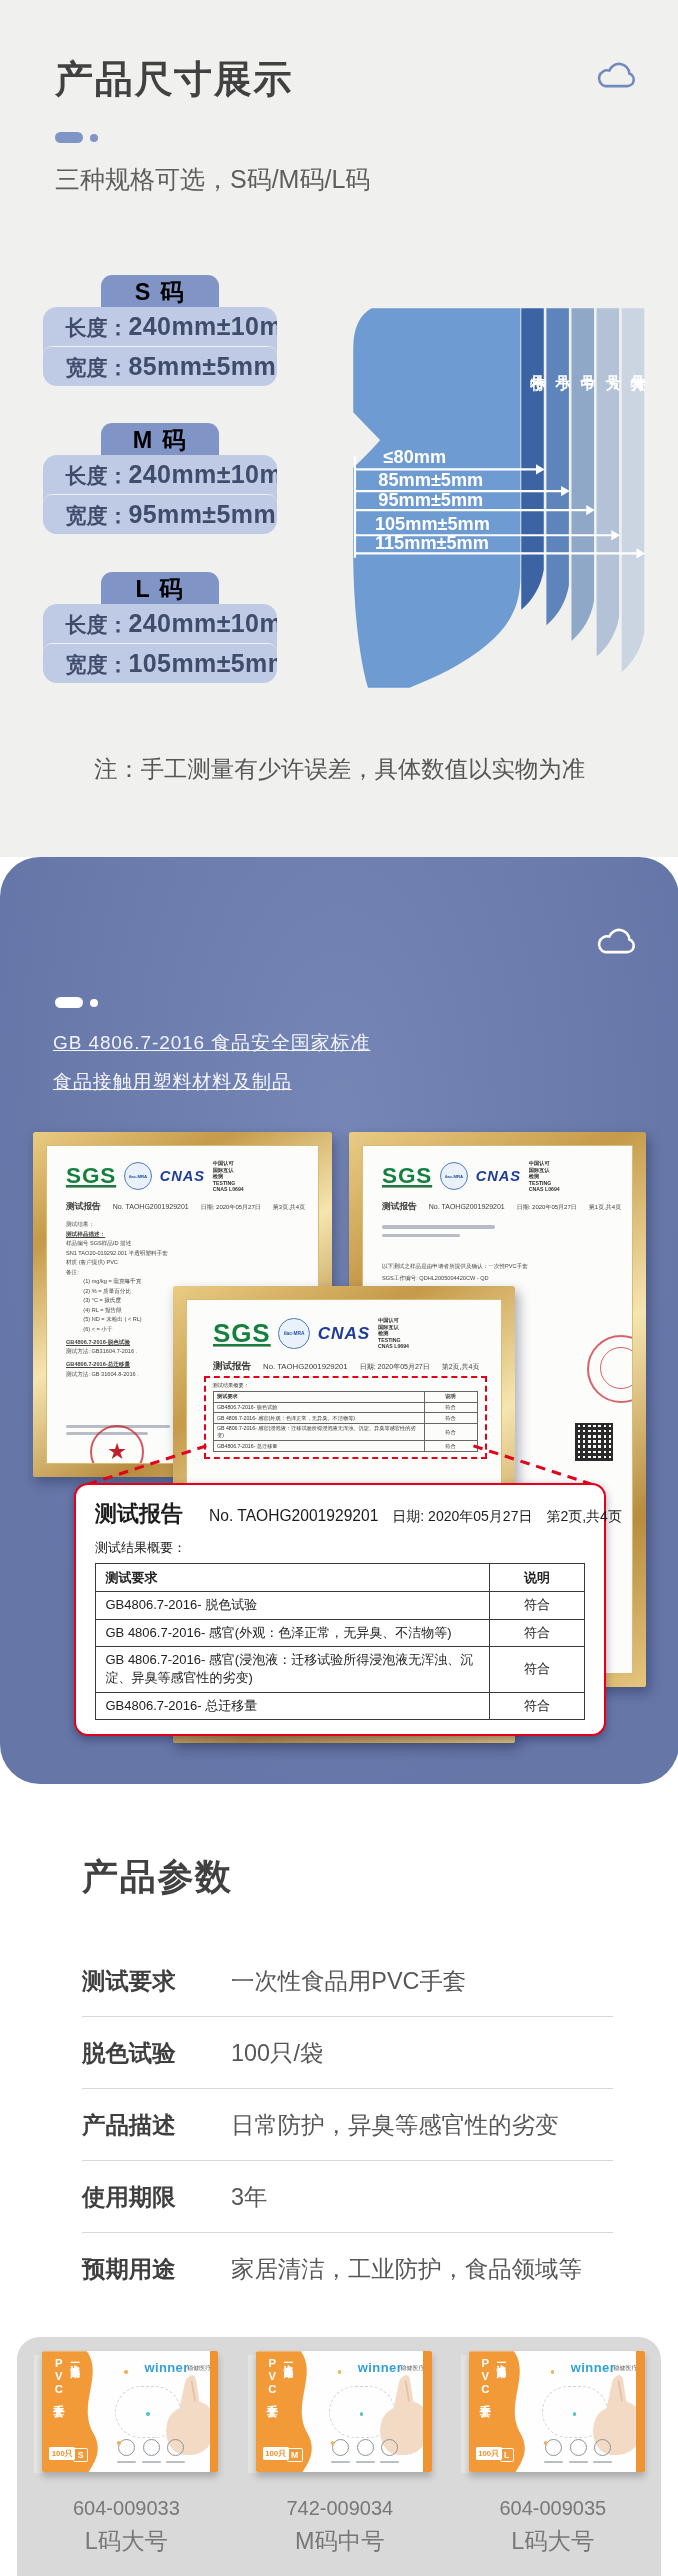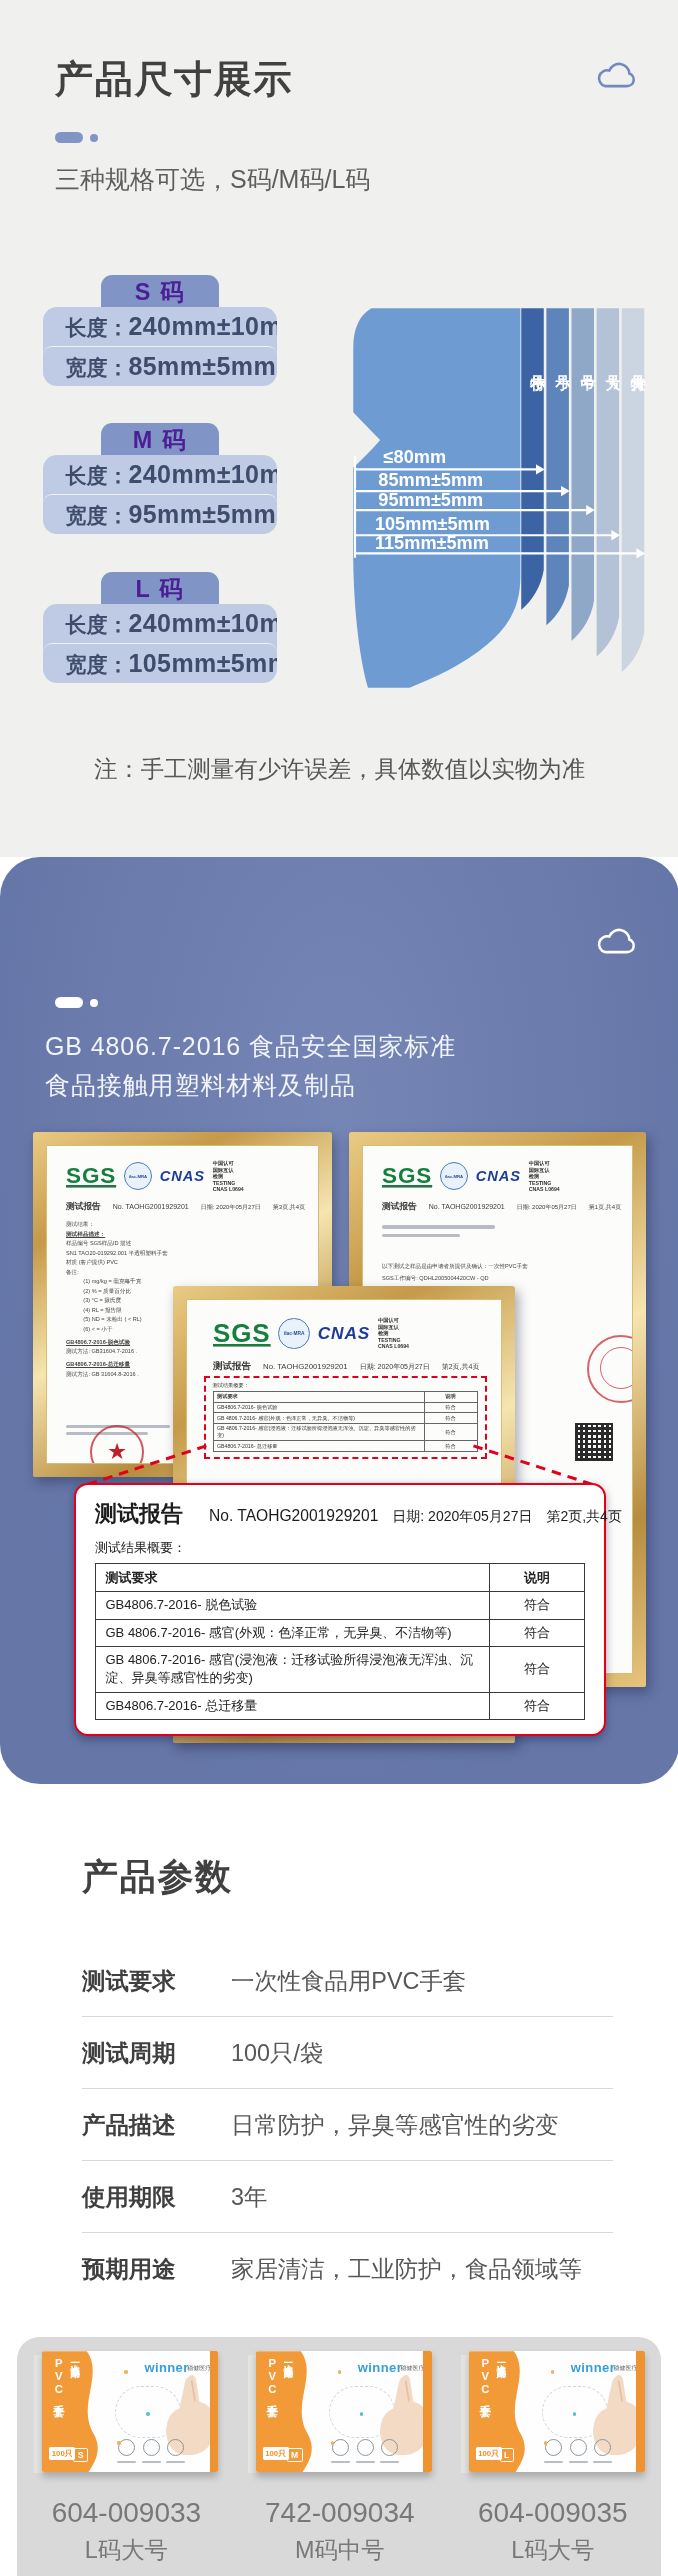--- a/index.html
+++ b/index.html
@@ -10,35 +10,35 @@
   .sec-size{position:absolute;left:0;top:0;width:679px;height:857px;background:#f0f0ee;}
   .h-title{position:absolute;font-size:38px;font-weight:bold;color:#414141;letter-spacing:1.7px;}
   .dashdot{position:absolute;display:flex;align-items:center;gap:7px;}
   .dashdot .pill{width:28px;height:11.3px;border-radius:6px;background:#8095c5;}
   .dashdot .dot{width:7.8px;height:7.8px;border-radius:50%;background:#8095c5;}
   .dashdot.white .pill,.dashdot.white .dot{background:#fff;}
   .sub{position:absolute;left:55px;top:163px;font-size:25px;color:#5e5e5e;}
   .cloud{position:absolute;}
   .size-card{position:absolute;left:43px;width:234px;}
   .size-card .tab{position:relative;margin:0 auto;width:118px;height:32px;background:#8095c5;border-radius:11.3px 11.3px 0 0;
-    color:#4c1d95;font-weight:bold;font-size:23.4px;text-align:center;line-height:34px;letter-spacing:1.7px;}
+    color:#000000;font-weight:bold;font-size:23.4px;text-align:center;line-height:34px;letter-spacing:1.7px;}
   .size-card .bodyc{background:#bfcae4;border-radius:14px;overflow:hidden;}
   .size-card .row{height:39px;line-height:39px;padding-left:22.5px;color:#3f4c6b;white-space:nowrap;}
   .size-card .row + .row{border-top:1.7px solid #f0f0ee;border-radius:9px;}
   .size-card .lab{font-size:21px;font-weight:bold;}
   .size-card .val{font-size:25px;font-weight:bold;letter-spacing:0.4px;}
   .note{position:absolute;left:0;top:753px;width:679px;text-align:center;font-size:23.4px;color:#565656;}
   .handsvg{position:absolute;left:342px;top:308px;}
   .vlab{writing-mode:vertical-rl;text-orientation:upright;font-weight:bold;}
 
   
   .sec-test{position:absolute;left:0;top:857px;width:679px;height:927px;background:#6b7db0;border-radius:40px;
     background-image:radial-gradient(ellipse at 50% 28%,rgba(255,255,255,.07),rgba(0,0,30,.06) 75%);}
   .sec-test .h-title{color:#fff;}
-  .std{position:absolute;left:45px;font-size:25px;color:#f2f4fa;letter-spacing:0.9px;}
+  .std{position:absolute;left:53px;font-size:19px;color:#f2f4fa;letter-spacing:0.9px;text-decoration:underline;}
   .certs{position:absolute;left:0;top:275px;width:679px;height:652px;}
   .frame{position:absolute;box-sizing:border-box;padding:13px;border-radius:2.6px;
     background:linear-gradient(150deg,#e9cb84 0%,#c59a49 22%,#f6e5b0 48%,#b78c3e 76%,#e6c57e 100%);
     box-shadow:3.5px 5.2px 12px rgba(20,25,60,.35);}
   .paper{position:relative;width:100%;height:100%;background:#fcfcfb;border:1.7px solid #d9bc74;box-sizing:border-box;overflow:hidden;}
   .sgshead{display:flex;align-items:center;gap:7.8px;padding:14px 0 0 19px;}
   .sgs-t{font-weight:bold;color:#15803d;letter-spacing:0.9px;border-bottom:1.7px solid #9a9a96;line-height:1;text-decoration:underline;}
   .ilac{border-radius:50%;border:1.7px solid #4a7cc0;background:#e9f1fb;color:#1d4f9e;font-weight:bold;
     display:flex;align-items:center;justify-content:center;text-align:center;}
   .cnas-t{font-weight:bold;font-style:italic;color:#1e3d99;letter-spacing:0.9px;}
@@ -92,21 +92,21 @@
     padding:0.9px 2.6px;border-radius:1.7px;}
   .gbox .chipsz{position:absolute;left:31px;bottom:10.4px;border:0.9px solid #fff;color:#fff;font-size:8.7px;font-weight:bold;
     padding:0.9px 3.5px;border-radius:1.7px;}
   .gbox .logo{position:absolute;right:29.5px;top:8.7px;font-size:13px;font-weight:bold;color:#35a0d8;letter-spacing:0.4px;}
   .gbox .logosub{position:absolute;right:7px;top:13px;font-size:6px;color:#555;}
   .gbox .caps{position:absolute;left:73px;top:35px;width:64px;height:50px;border:0.9px dashed #ccd6da;border-radius:26px;}
   .gbox .edge{position:absolute;right:0;top:0;width:8.7px;height:121px;background:#ef9331;}
   .gbox .ic{position:absolute;bottom:15.6px;width:17.3px;height:17.3px;border:1.3px solid #8d9499;border-radius:50%;box-sizing:border-box;}
   .gbox .icb{position:absolute;bottom:8.7px;width:19px;height:2.6px;background:#b9bec2;border-radius:1.7px;}
   .gbox .dotc{position:absolute;border-radius:50%;}
-  .cap1{margin-top:22.5px;font-size:28px;color:#787878;}
+  .cap1{margin-top:22.5px;font-size:20px;color:#787878;}
   .cap2{margin-top:5.2px;font-size:23.4px;color:#787878;}
 </style>
 </head>
 <body>
 
 <div class="page">
 
   <section class="sec-size">
     <div class="h-title" style="left:55px;top:54px;">产品尺寸展示</div>
     <svg class="cloud" style="left:595px;top:62px;" width="42" height="31" viewBox="0 0 48 36">
@@ -394,21 +394,21 @@
   </section>
 
   <section class="sec-params">
     <div class="h-title" style="left:82px;top:69px;font-size:36px;">产品参数</div>
     <div class="p-rows">
       <div class="p-row">
         <span class="p-lab">测试要求</span>
         <span class="p-val">一次性食品用PVC手套</span>
       </div>
       <div class="p-row">
-        <span class="p-lab">测试周期</span>
+        <span class="p-lab">脱色试验</span>
         <span class="p-val">100只/袋</span>
       </div>
       <div class="p-row">
         <span class="p-lab">产品描述</span>
         <span class="p-val">日常防护，异臭等感官性的劣变</span>
       </div>
       <div class="p-row">
         <span class="p-lab">使用期限</span>
         <span class="p-val">3年</span>
       </div>

